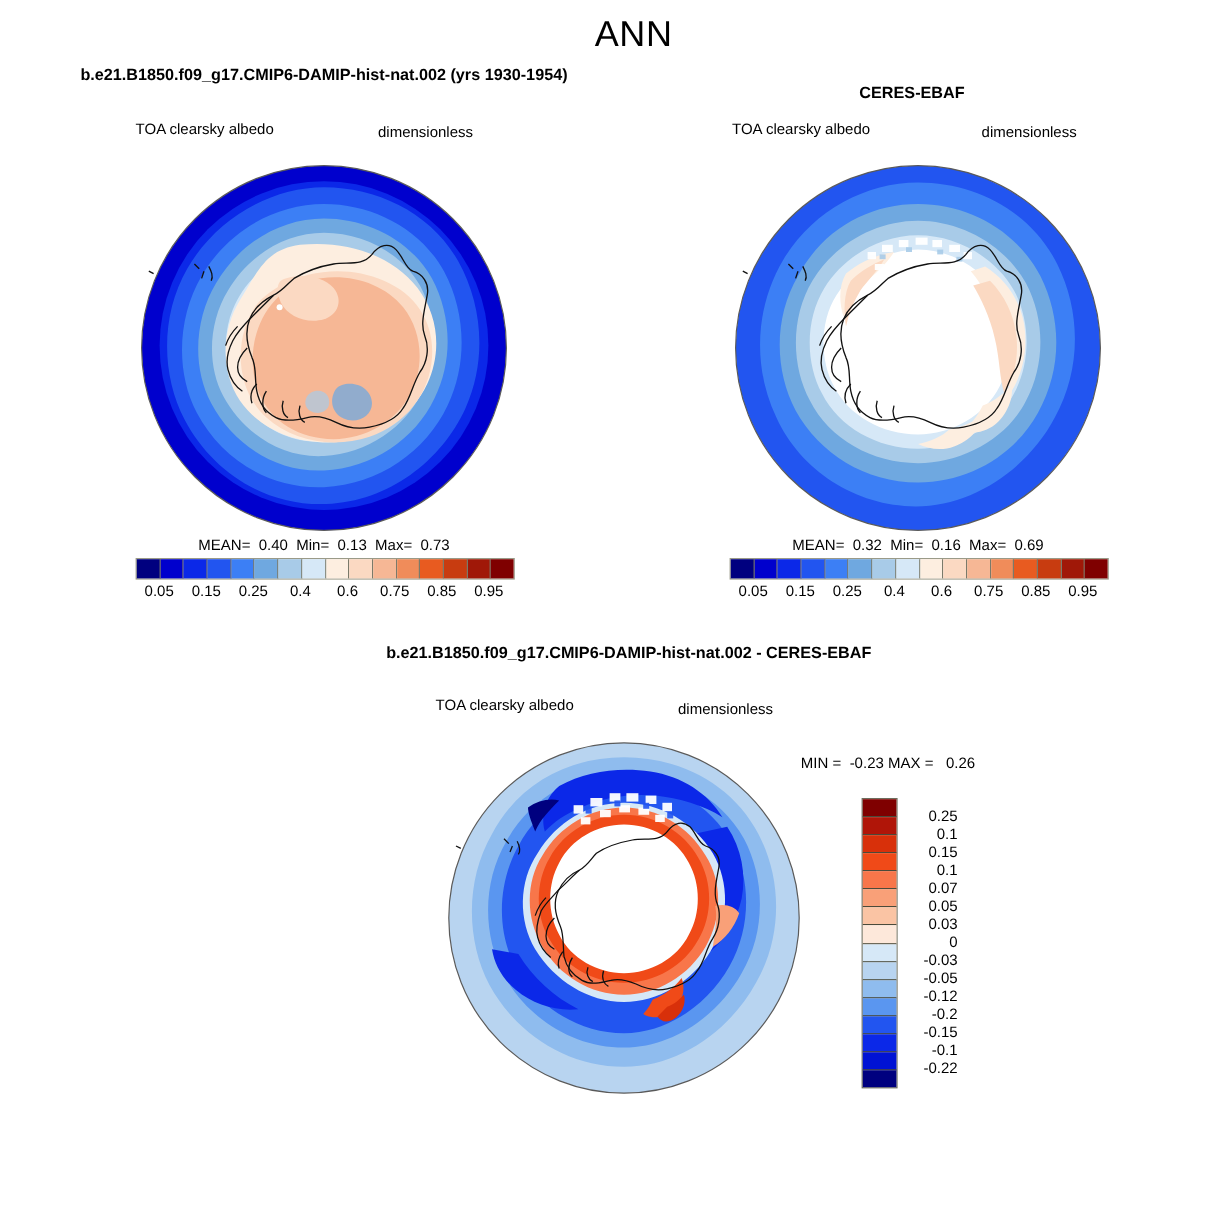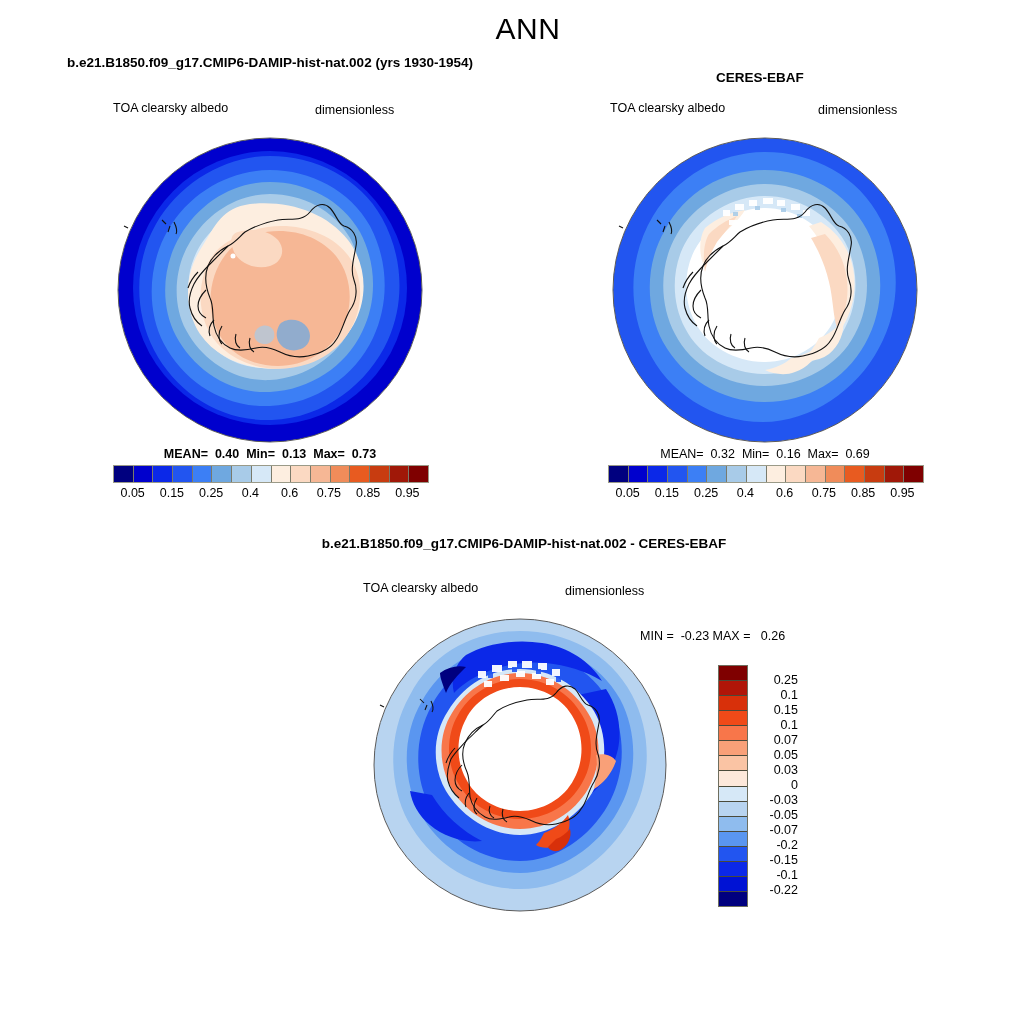--- a/index.html
+++ b/index.html
@@ -83,21 +83,21 @@
       <path d="M140,208 C138,214 140,220 144,222"></path>
       <path d="M52,90 L56,94"></path>
       <path d="M60,96 L58,102"></path>
       <path d="M64,92 C66,96 68,100 66,104"></path>
       <path d="M14,96 L18,98"></path>
     </g>
     <circle cx="160" cy="160" r="152" fill="none" stroke="#5a5a5a" stroke-width="1"></circle>
   </svg>
 </div>
 
-<div class="abs stats" style="left:110px;top:447px;width:320px;font-weight:bold;">MEAN=  0.40  Min=  0.13  Max=  0.73</div>
+<div class="abs stats" style="left:110px;top:447px;width:320px;">MEAN=  0.40  Min=  0.13  Max=  0.73</div>
 
 <div class="cbar-h" id="cbarModel" style="left:113px;top:465px;width:314px;height:16px;">
     <div class="seg" style="background: rgb(0, 0, 127);"></div>
     <div class="seg" style="background: rgb(0, 0, 205);"></div>
     <div class="seg" style="background: rgb(11, 40, 232);"></div>
     <div class="seg" style="background: rgb(34, 85, 240);"></div>
     <div class="seg" style="background: rgb(60, 127, 245);"></div>
     <div class="seg" style="background: rgb(111, 168, 224);"></div>
     <div class="seg" style="background: rgb(168, 203, 232);"></div>
     <div class="seg" style="background: rgb(214, 232, 247);"></div>
@@ -213,21 +213,21 @@
     <span style="left: 56.25%;">0.6</span>
     <span style="left: 68.75%;">0.75</span>
     <span style="left: 81.25%;">0.85</span>
     <span style="left: 93.75%;">0.95</span>
   </div>
 
 <div class="abs panel-title" style="left:12px;top:536px;width:1024px;">b.e21.B1850.f09_g17.CMIP6-DAMIP-hist-nat.002 - CERES-EBAF</div>
 <div class="abs sub-left" style="left:363px;top:581px;">TOA clearsky albedo</div>
 <div class="abs sub-right" style="left:565px;top:584px;">dimensionless</div>
 
-<div class="minmax" style="left:640px;top:629px;width:200px;text-align:left;">MIN =  -0.23 MAX =   0.26</div>
+<div class="minmax" style="left:640px;top:629px;width:200px;text-align:center;">MIN =  -0.23 MAX =   0.26</div>
 
 <div class="map-wrap" style="left:370px;top:615px;">
   <svg class="map-svg" width="300" height="300" viewBox="0 0 300 300">
     <defs>
       <clipPath id="globeClipC">
           <circle cx="150" cy="150" r="146"></circle>
         </clipPath>
     </defs>
     <g clip-path="url(#globeClipC)">
       <circle cx="150" cy="150" r="146" fill="#b8d4f0"></circle>
@@ -305,18 +305,18 @@
     <span style="top: 6.25%; left: 0px; width: 48px;">0.25</span>
     <span style="top: 12.5%; left: 0px; width: 48px;">0.1</span>
     <span style="top: 18.75%; left: 0px; width: 48px;">0.15</span>
     <span style="top: 25%; left: 0px; width: 48px;">0.1</span>
     <span style="top: 31.25%; left: 0px; width: 48px;">0.07</span>
     <span style="top: 37.5%; left: 0px; width: 48px;">0.05</span>
     <span style="top: 43.75%; left: 0px; width: 48px;">0.03</span>
     <span style="top: 50%; left: 0px; width: 48px;">0</span>
     <span style="top: 56.25%; left: 0px; width: 48px;">-0.03</span>
     <span style="top: 62.5%; left: 0px; width: 48px;">-0.05</span>
-    <span style="top: 68.75%; left: 0px; width: 48px;">-0.07</span>
+    <span style="top: 68.75%; left: 0px; width: 48px;">-0.12</span>
     <span style="top: 75%; left: 0px; width: 48px;">-0.2</span>
     <span style="top: 81.25%; left: 0px; width: 48px;">-0.15</span>
     <span style="top: 87.5%; left: 0px; width: 48px;">-0.1</span>
     <span style="top: 93.75%; left: 0px; width: 48px;">-0.22</span>
   </div>
 
 </body></html>

